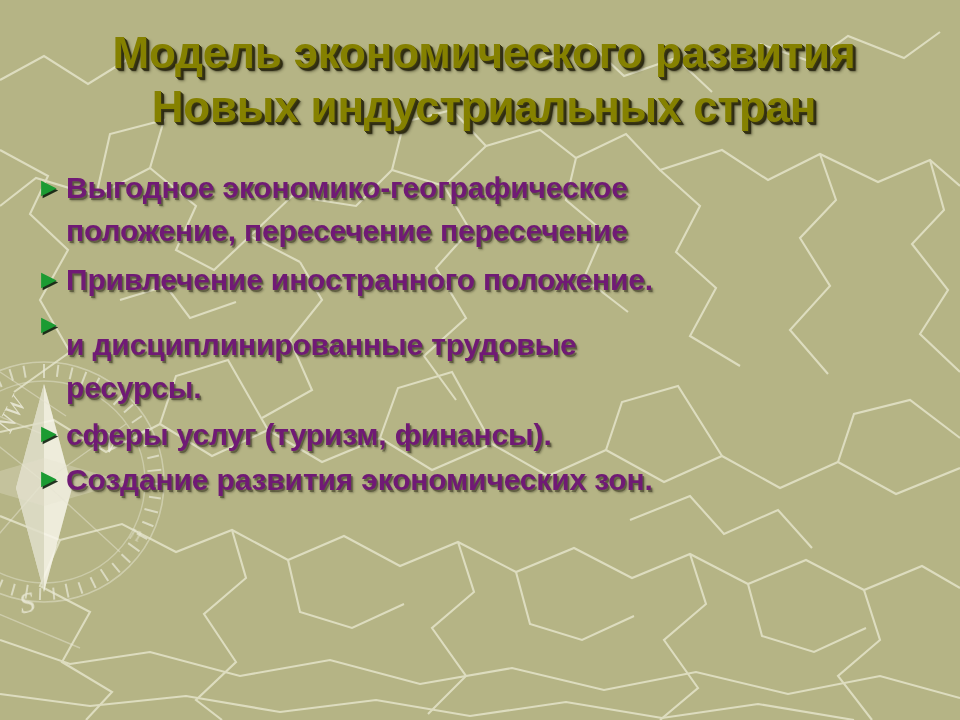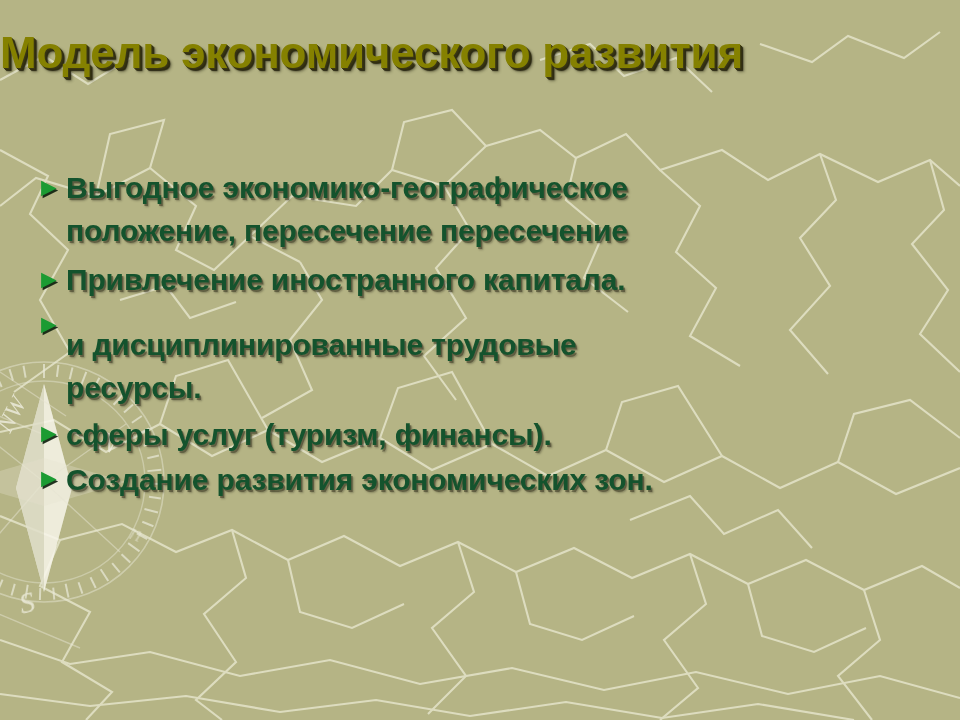--- a/index.html
+++ b/index.html
@@ -30,20 +30,22 @@
     pointer-events: none;
   }
 
   
   #title-block {
     position: absolute;
     top: 26px;
     left: 0;
     width: 920px;
     z-index: 3;
+    text-align: center;
+    padding-left: 24px;
   }
   .title-line {
     font-size: 44px;
     font-weight: bold;
     line-height: 1.22;
     color: #858100;
     letter-spacing: -0.2px;
     text-shadow:
        1px  1px 0 #3a3714,
        2px  2px 0 #33300f,
@@ -79,21 +81,21 @@
     box-sizing: border-box;
     user-select: none;
   }
   .bullet-marker.marker-hang { line-height: 40px; }
 
   .bullet-text {
     flex: 1 1 auto;
     font-size: 30px;
     font-weight: bold;
     line-height: 43px;
-    color: #14532d;
+    color: #701a75;
     text-shadow:
        1.5px 1.5px 0 rgba(60,58,36,0.55),
        2.5px 2.5px 2px rgba(45,44,28,0.35);
     letter-spacing: -0.15px;
   }
 
   .bullet-text .cont {
     display: block;
   }
   .bullet-text .cont.gap {
@@ -242,36 +244,37 @@
         <line x1="44" y1="482" x2="120" y2="552"></line>
         <line x1="-6" y1="368" x2="66" y2="416"></line>
         <line x1="-30" y1="404" x2="52" y2="438"></line>
         <line x1="-6" y1="612" x2="80" y2="648"></line>
       </g>
     </g>
   </svg>
 
   <div id="title-block">
     <div class="title-line">Модель экономического развития</div>
+    <div class="title-line">Новых индустриальных стран</div>
   </div>
 
   <div id="bullets">
 
     <div class="bullet-row" id="row-0">
       <span class="bullet-marker">►</span>
       <span class="bullet-text">
         <span class="cont">Выгодное экономико-географическое</span>
         <span class="cont">положение, пересечение пересечение</span>
       </span>
     </div>
 
     <div class="bullet-row" id="row-1">
       <span class="bullet-marker">►</span>
       <span class="bullet-text">
-        <span class="cont">Привлечение иностранного капитала.</span>
+        <span class="cont">Привлечение иностранного положение.</span>
       </span>
     </div>
 
     <div class="bullet-row" id="row-2">
       <span class="bullet-marker">►</span>
       <span class="bullet-text">
         <span class="cont gap">и дисциплинированные трудовые</span>
         <span class="cont">ресурсы.</span>
       </span>
     </div>

